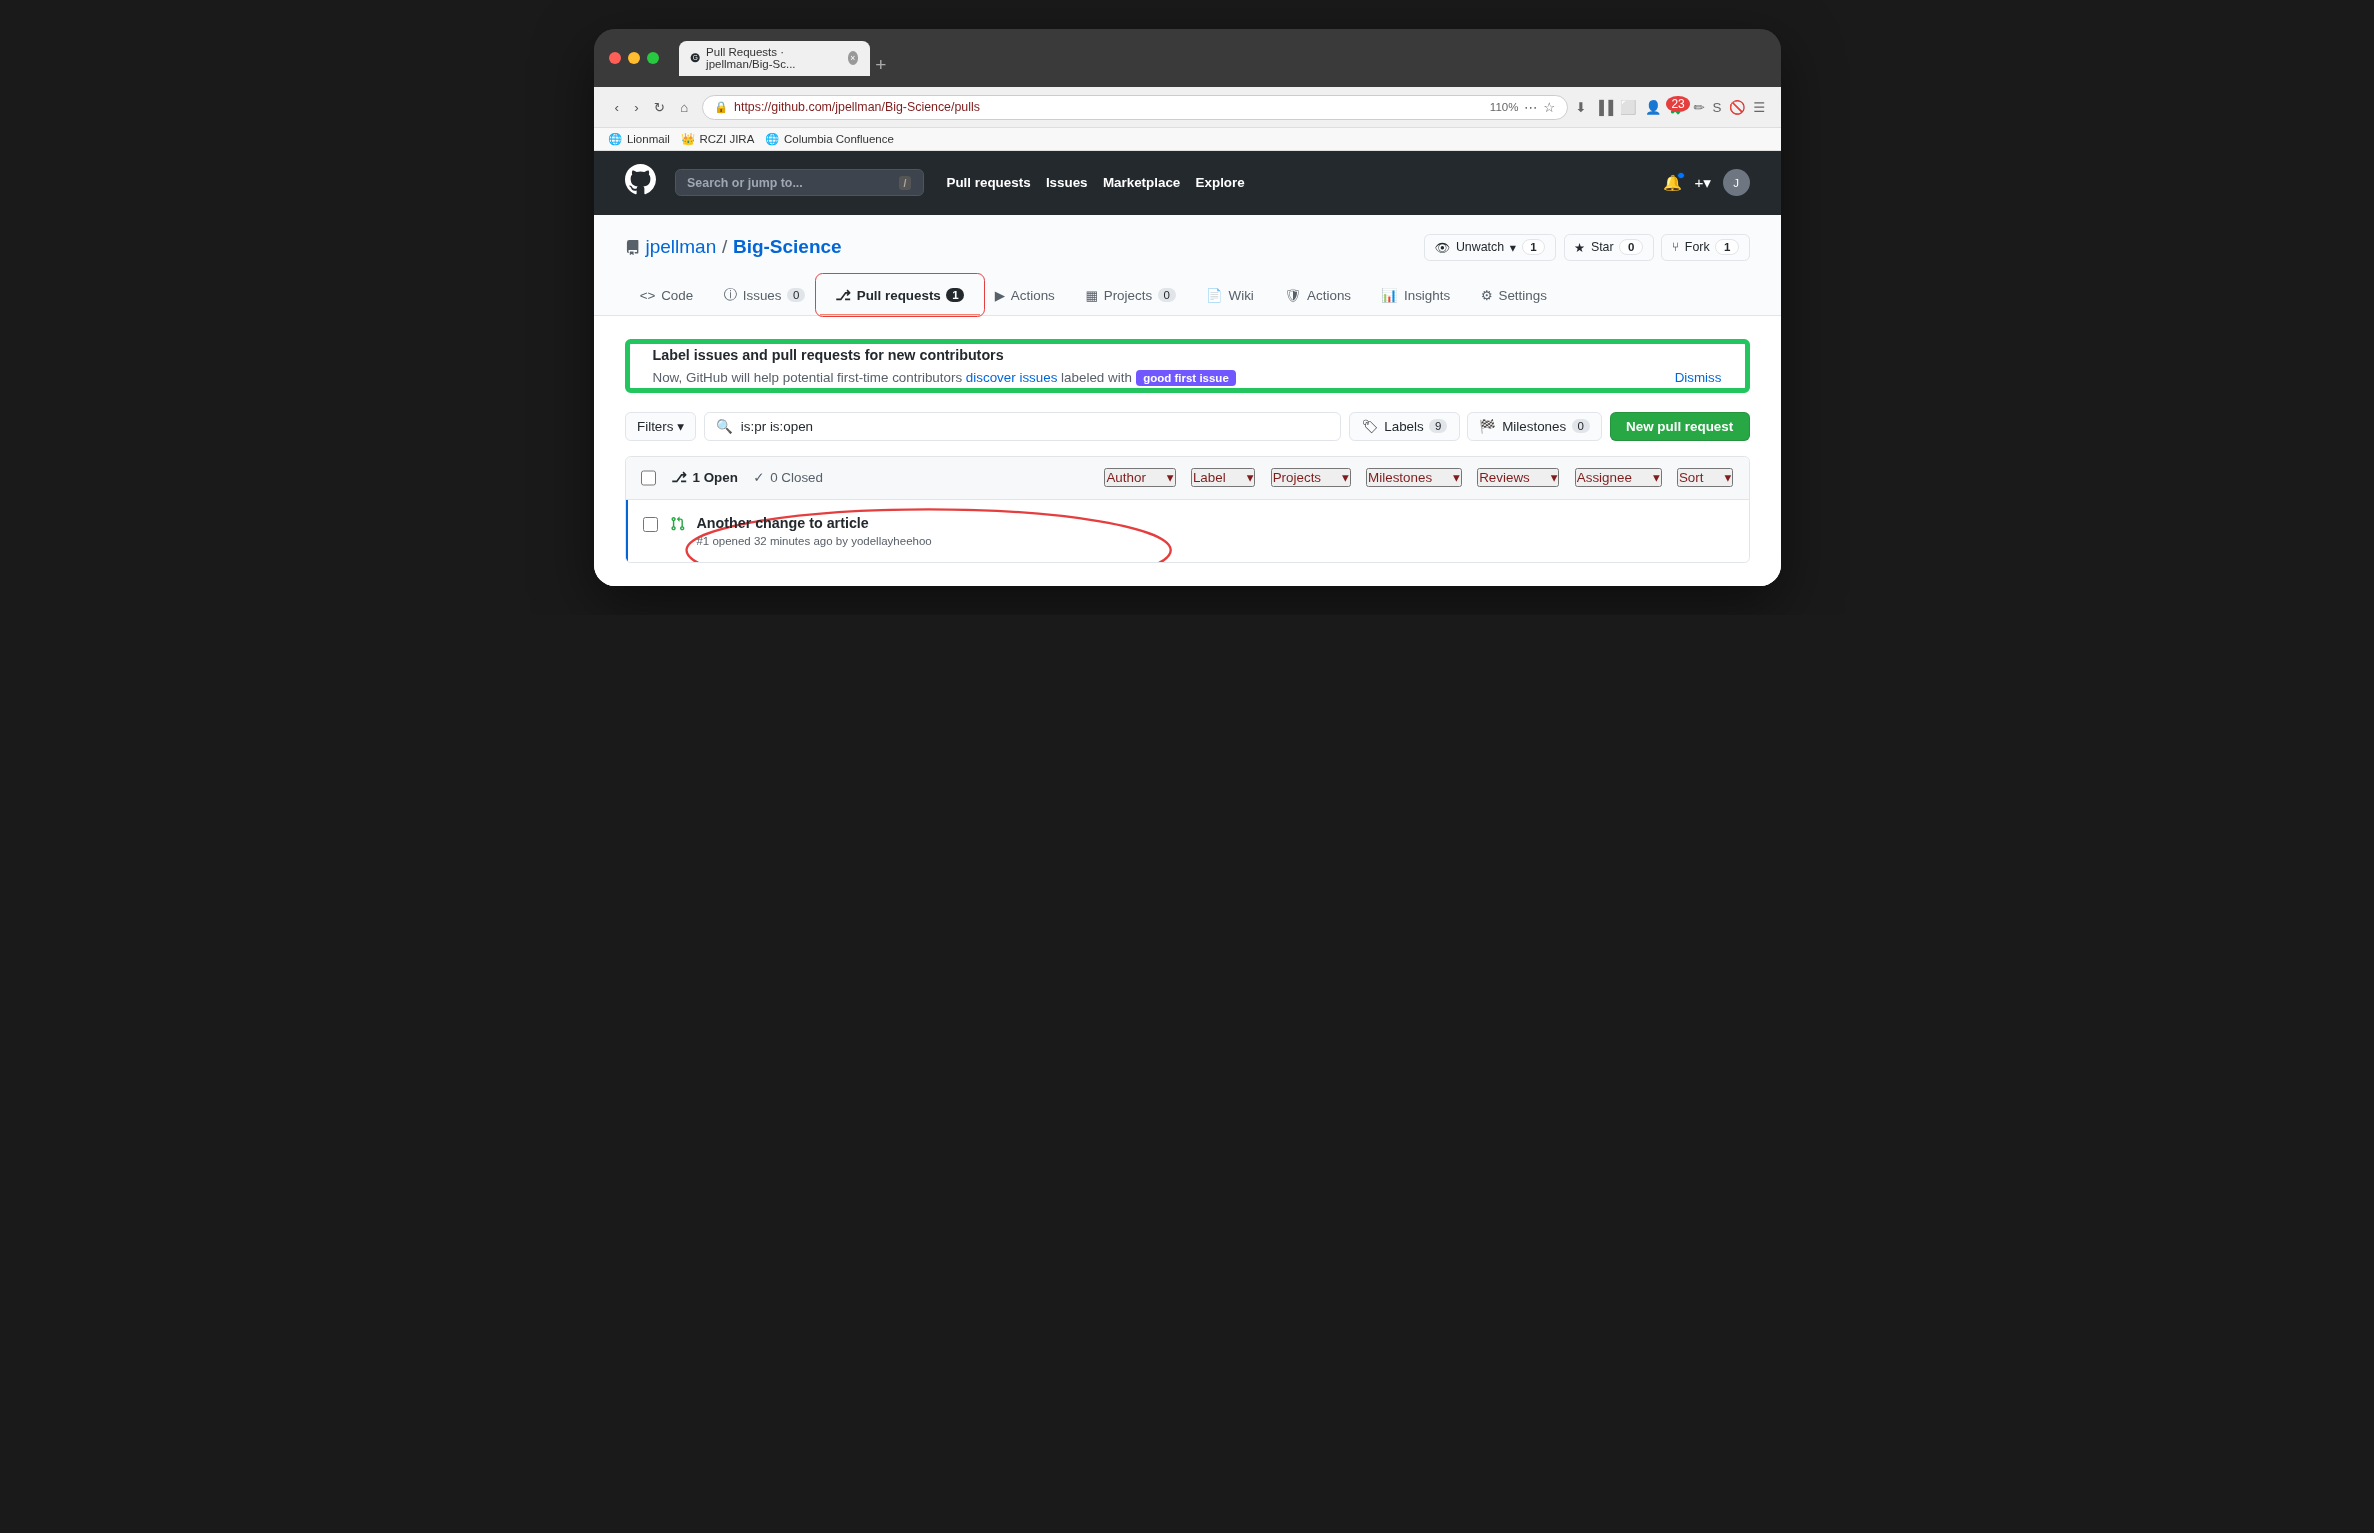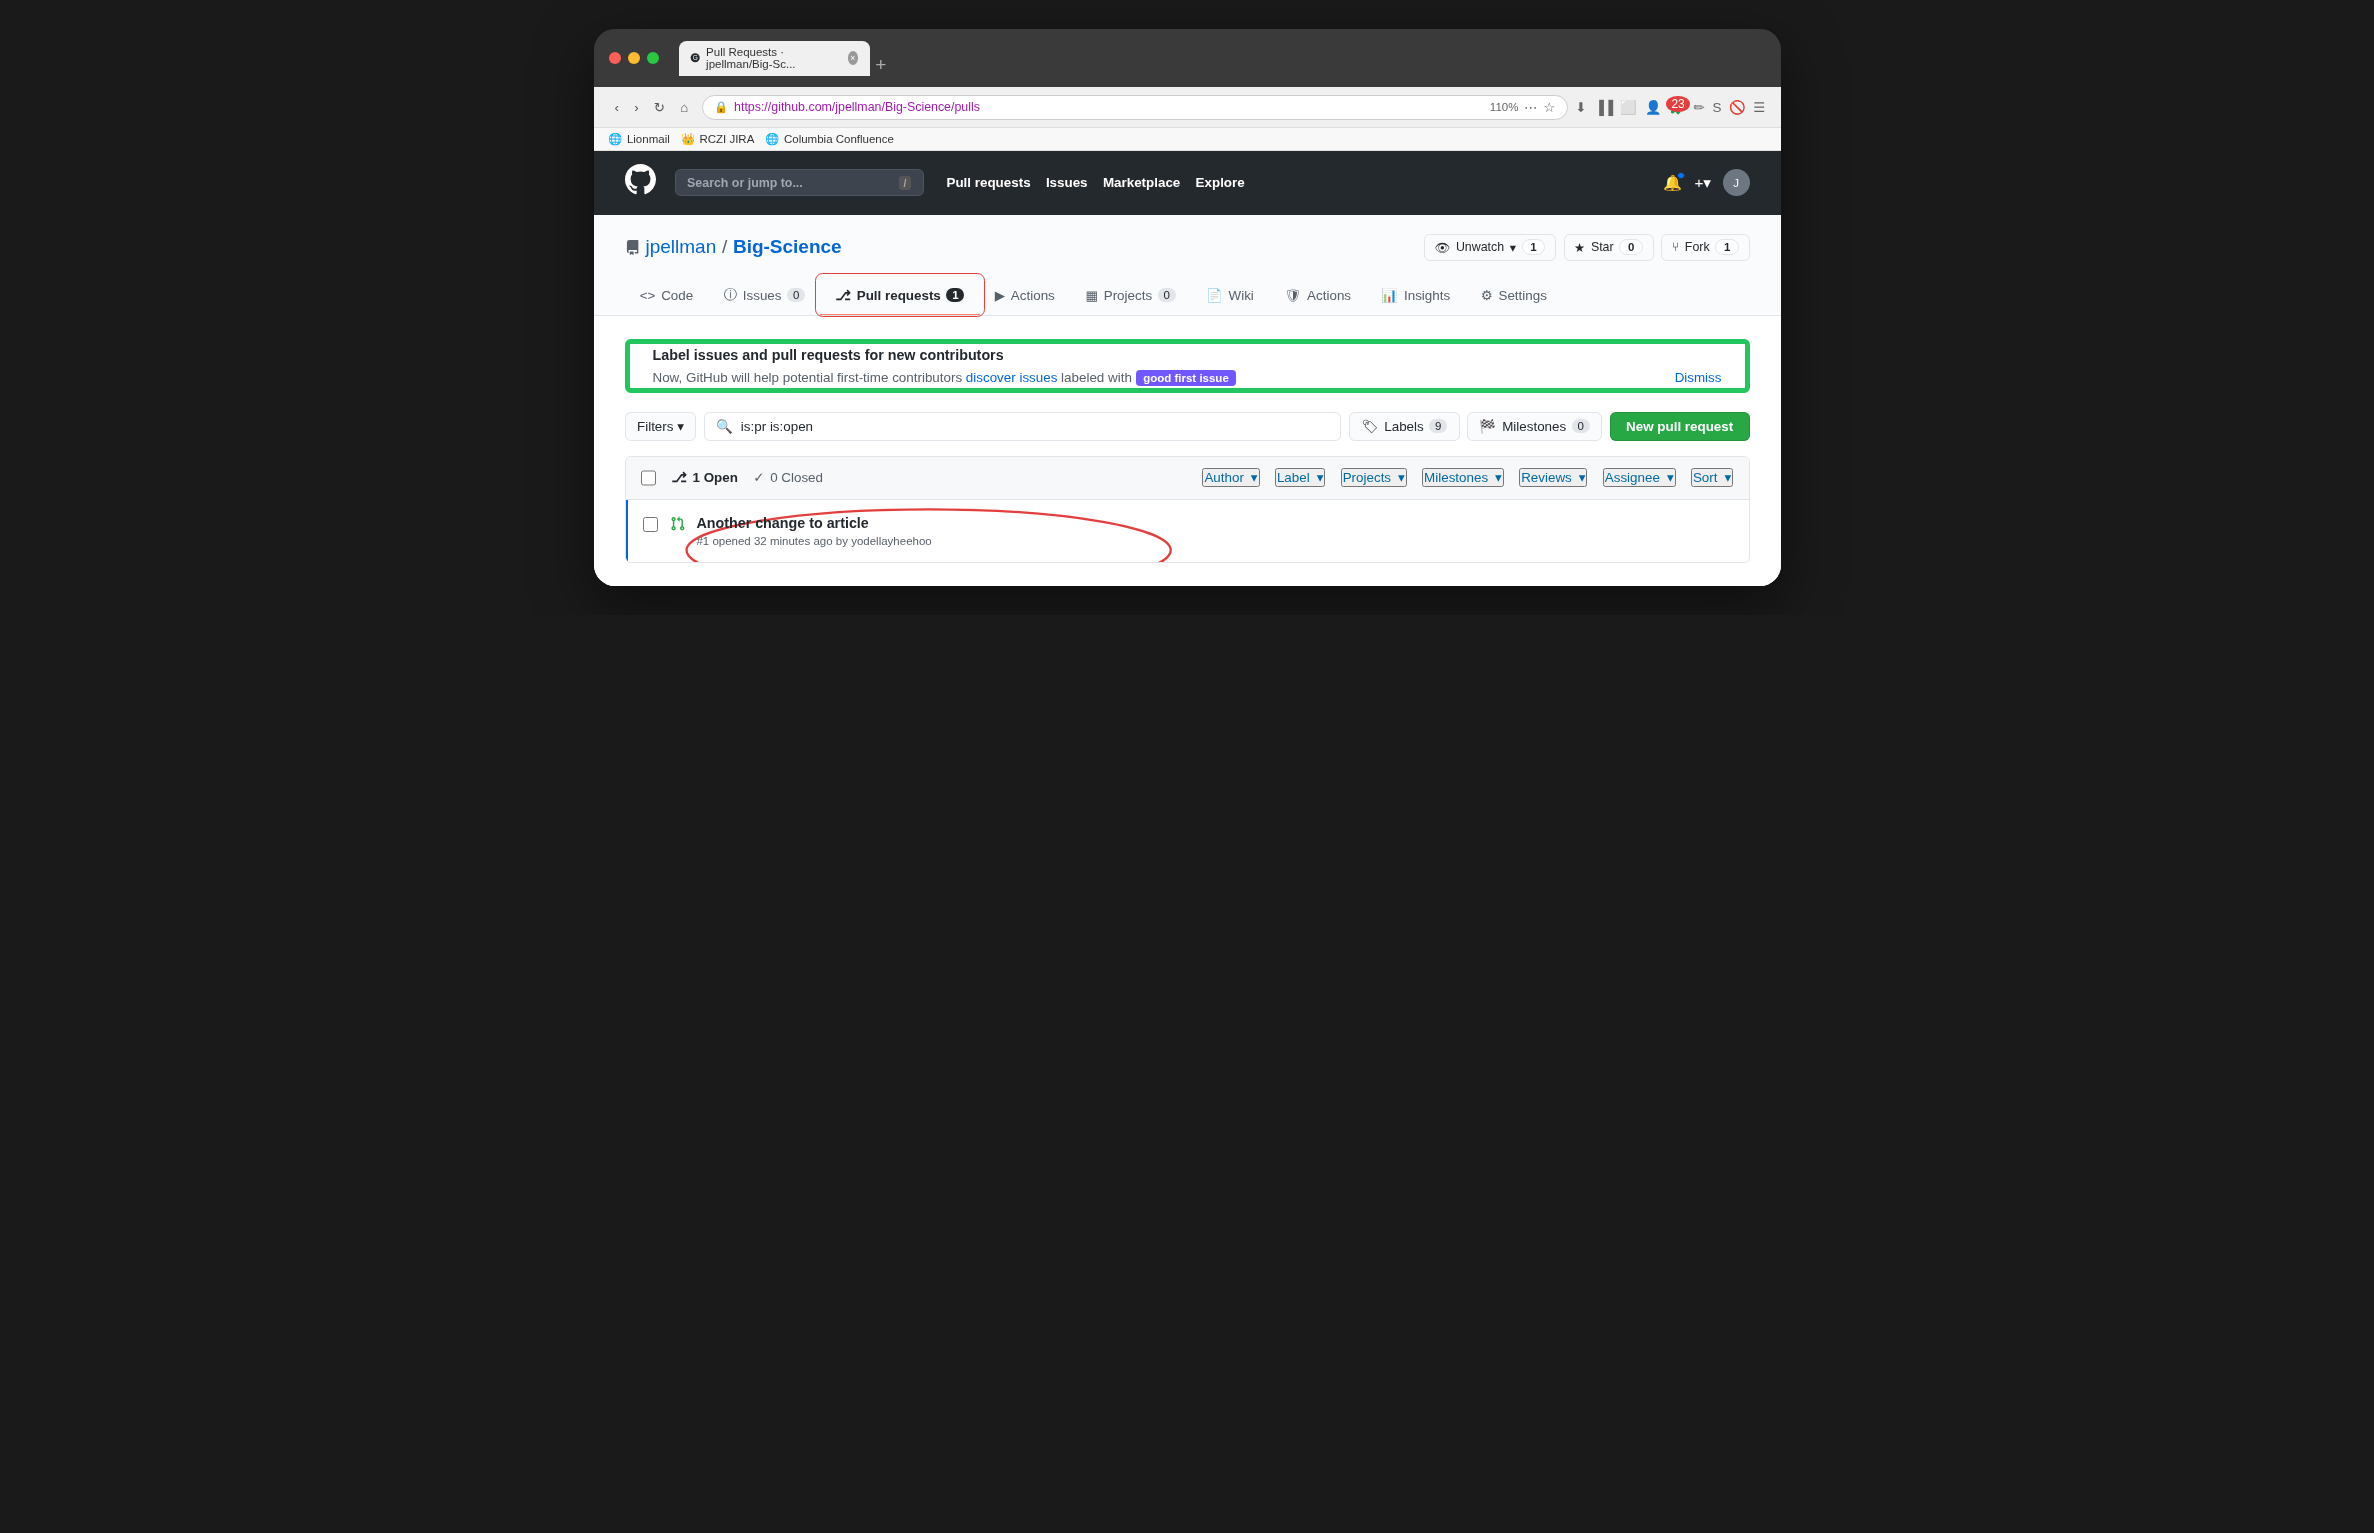--- a/index.html
+++ b/index.html
@@ -16,21 +16,21 @@
     .browser-tabs { display: flex; align-items: flex-end; gap: 0; margin-left: 9.6px; flex: 1; }
     .browser-tab { background: #f0f0f0; border-radius: 7.6px 7.6px 0 0; padding: 5.7px 11.5px; display: flex; align-items: center; gap: 5.7px; font-size: 11.5px; color: #333; max-width: 191px; }
     .tab-close { width: 13.4px; height: 13.4px; border-radius: 50%; background: #999; display: flex; align-items: center; justify-content: center; font-size: 8.6px; color: white; cursor: pointer; margin-left: 3.8px; }
     .tab-add { background: none; border: none; color: #aaa; font-size: 19px; cursor: pointer; margin-left: 5.7px; }
 
     
     .browser-addressbar { background: #f0f0f0; padding: 7.6px 15.3px; display: flex; align-items: center; gap: 7.6px; border-bottom: 1px solid #ddd; }
     .nav-btns { display: flex; gap: 3.8px; }
     .nav-btn { background: none; border: none; cursor: pointer; color: #555; font-size: 13.4px; padding: 1.9px 5.7px; border-radius: 3.8px; }
     .address-input { flex: 1; background: white; border: 1px solid #ccc; border-radius: 19px; padding: 3.8px 11.5px; font-size: 12.4px; color: #333; display: flex; align-items: center; gap: 5.7px; }
-    .address-text { flex: 1; font-size: 12.4px; color: #a21caf; }
+    .address-text { flex: 1; font-size: 12.4px; color: #7f1d1d; }
     .zoom-badge { background: none; border: none; font-size: 11.5px; color: #666; }
     .address-actions { display: flex; gap: 7.6px; align-items: center; }
     .addr-icon { color: #666; font-size: 13.4px; cursor: pointer; }
 
     
     .bookmarks-bar { background: #f8f8f8; padding: 3.8px 15.3px; display: flex; align-items: center; gap: 11.5px; border-bottom: 1px solid #e0e0e0; font-size: 11.5px; color: #333; }
     .bookmark { cursor: pointer; display: flex; align-items: center; gap: 3.8px; }
 
     
     .github-page { background: white; }
@@ -88,21 +88,21 @@
     .new-pr-btn { padding: 5.7px 15.3px; background: #28a745; border: 1px solid rgba(27,31,35,.15); border-radius: 5.7px; font-size: 13.4px; font-weight: 600; color: white; cursor: pointer; white-space: nowrap; }
 
     
     .pr-list { border: 1px solid #e1e4e8; border-radius: 5.7px; overflow: hidden; }
     .pr-list-header { background: #f6f8fa; padding: 11.5px 15.3px; display: flex; align-items: center; gap: 15.3px; border-bottom: 1px solid #e1e4e8; }
     .pr-checkbox { width: 15.3px; height: 15.3px; cursor: pointer; }
     .pr-count-open { color: #24292e; font-weight: 600; font-size: 13.4px; display: flex; align-items: center; gap: 5.7px; cursor: pointer; }
     .pr-count-open.active { font-weight: 600; }
     .pr-count-closed { color: #586069; font-size: 13.4px; display: flex; align-items: center; gap: 5.7px; cursor: pointer; }
     .pr-filters { margin-left: auto; display: flex; gap: 15.3px; }
-    .pr-filter-btn { color: #0369a1; font-size: 13.4px; cursor: pointer; display: flex; align-items: center; gap: 7px; }
+    .pr-filter-btn { color: #7f1d1d; font-size: 13.4px; cursor: pointer; display: flex; align-items: center; gap: 21px; }
 
     
     .pr-item { padding: 15.3px; display: flex; align-items: flex-start; gap: 11.5px; border-bottom: 1px solid #e1e4e8; border-left: 2.9px solid #0366d6; position: relative; }
     .pr-item:last-child { border-bottom: none; }
     .pr-item-checkbox { margin-top: 1.9px; }
     .pr-icon { color: #28a745; font-size: 15.3px; margin-top: 1px; }
     .pr-item-content { flex: 1; }
     .pr-item-title { font-weight: 600; font-size: 14.3px; color: #24292e; cursor: pointer; }
     .pr-item-meta { color: #586069; font-size: 11.5px; margin-top: 3.8px; }
 

